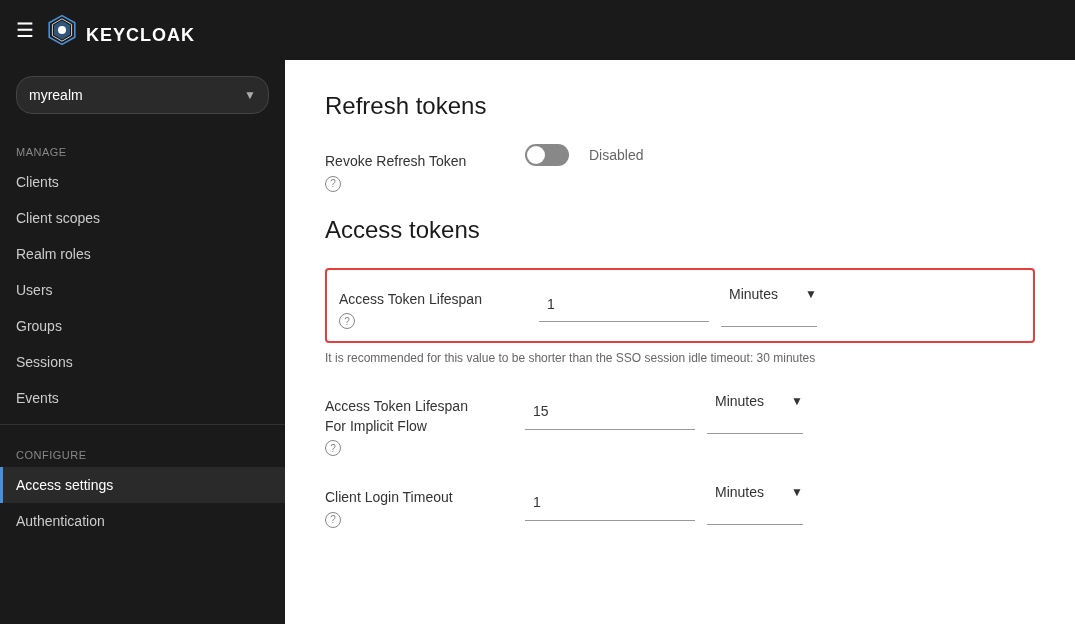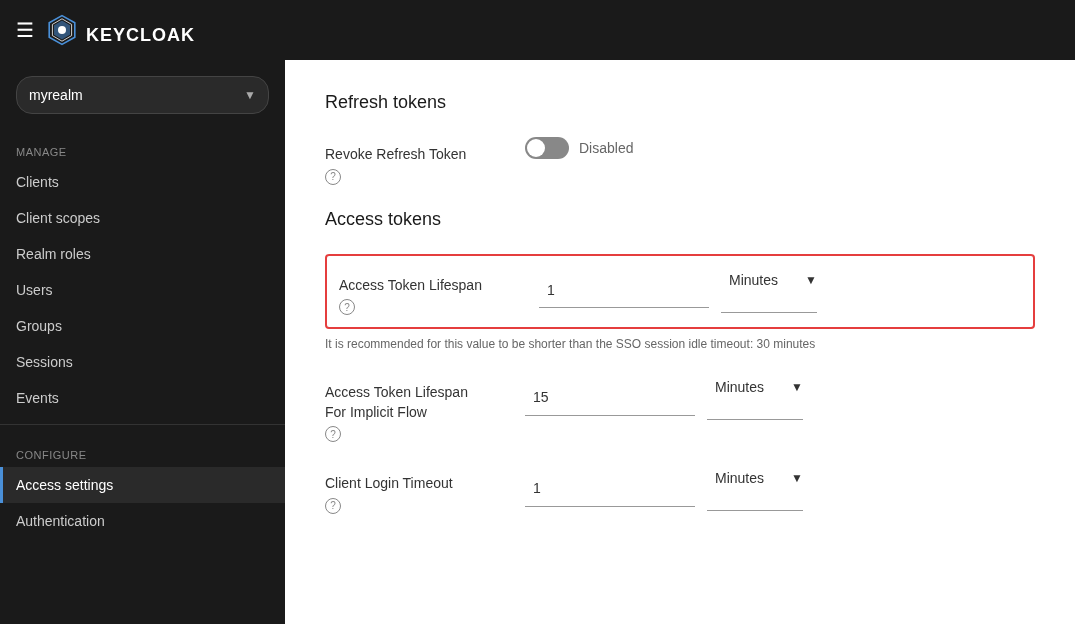--- a/index.html
+++ b/index.html
@@ -103,21 +103,21 @@
 
     
     .content {
       flex: 1;
       background: #fff;
       overflow-y: auto;
       padding: 32px 40px;
     }
 
     .section-title {
-      font-size: 18px;
+      font-size: 24px;
       font-weight: 500;
       color: #1a1a1a;
       margin-bottom: 24px;
     }
 
     .field-row {
       display: flex;
       align-items: flex-start;
       margin-bottom: 24px;
     }
@@ -150,21 +150,21 @@
       display: flex;
       align-items: center;
       gap: 12px;
       flex: 1;
     }
 
     
     .toggle-container {
       display: flex;
       align-items: center;
-      gap: 10px;
+      gap: 20px;
     }
     .toggle {
       width: 44px;
       height: 22px;
       background: #888;
       border-radius: 11px;
       position: relative;
       cursor: pointer;
     }
     .toggle.off {

